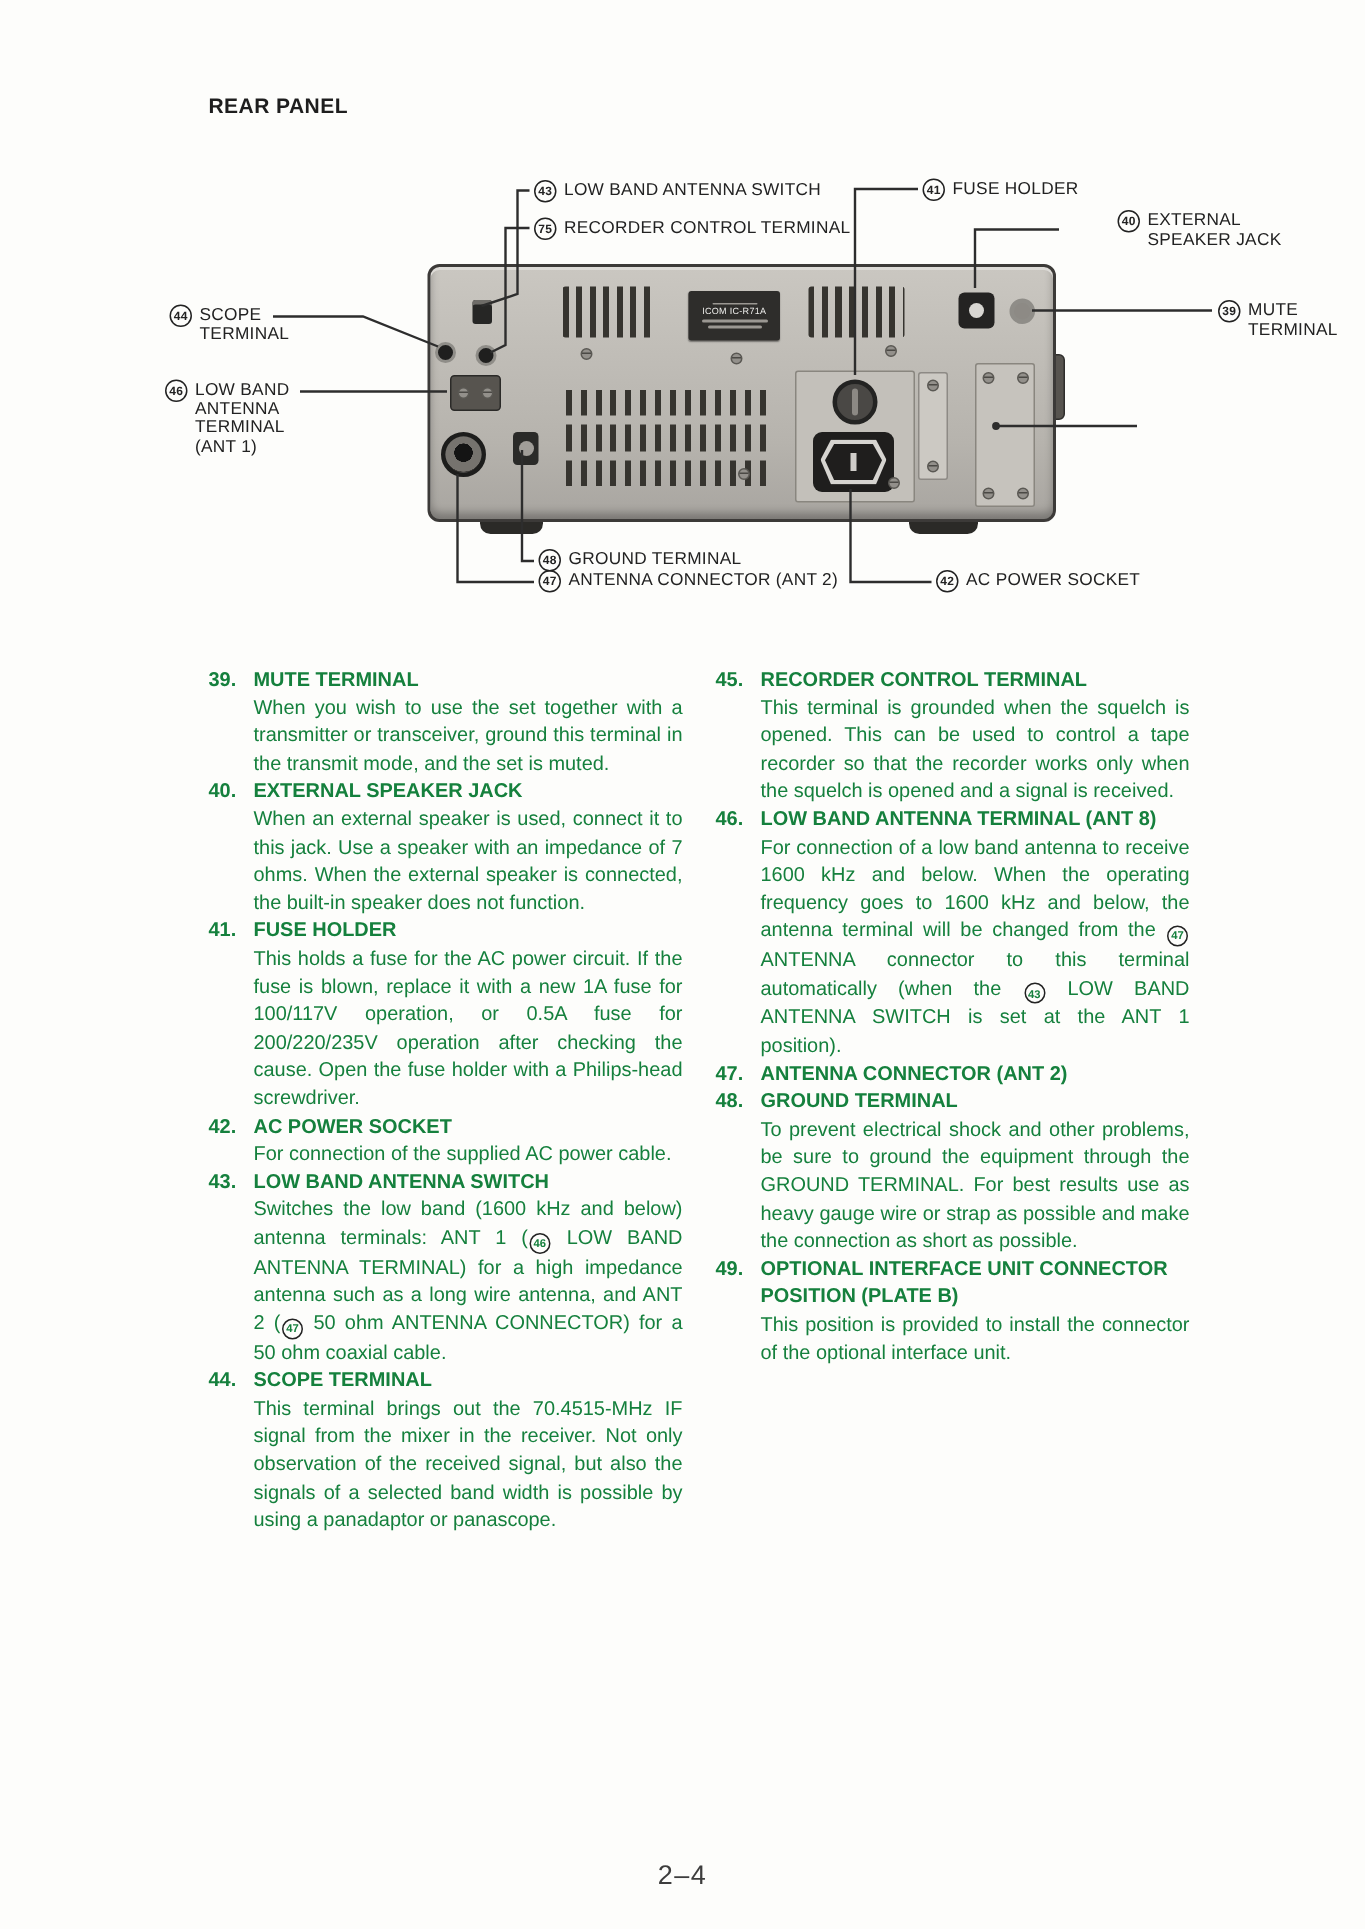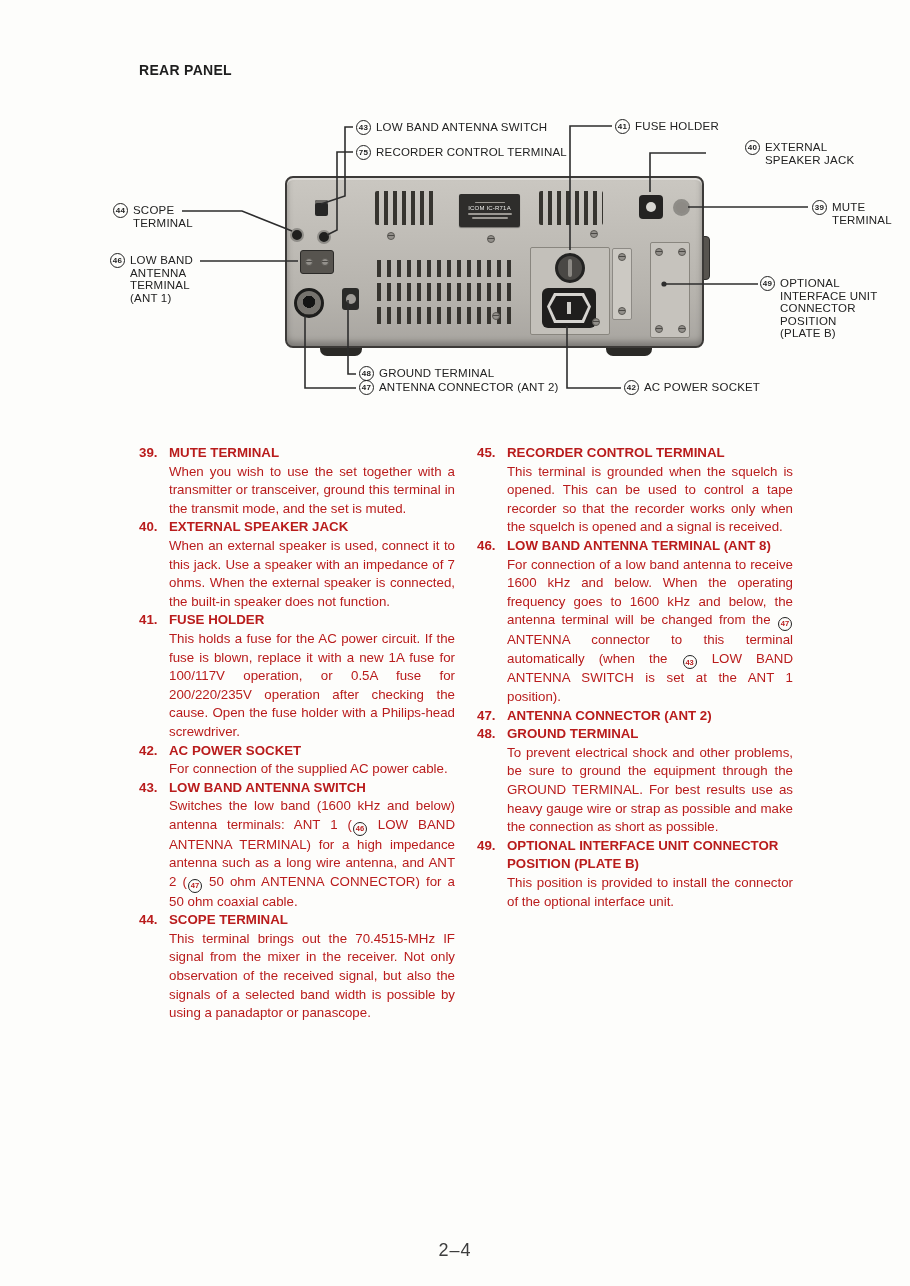--- a/index.html
+++ b/index.html
@@ -50,21 +50,21 @@
   .mplate .mtext{position:static;font-size:6px;line-height:6px;color:#ececea;letter-spacing:.2px;white-space:nowrap;}
   .jack{border-radius:50%;background:#1f1f1e;border:2.5px solid #8f8d88;}
   .screw{width:8px;height:8px;border-radius:50%;background:#93908b;border:1px solid #5a5853;}
   .screw::after{content:"";position:absolute;left:0;right:0;top:2px;height:1px;background:#4b4945;}
   .foot{position:absolute;z-index:1;background:#2b2a27;border-radius:0 0 7px 7px;}
   .side-tab{position:absolute;z-index:1;background:#57544f;border:1px solid #2e2d2b;border-radius:0 4px 4px 0;}
   
   .cols{
     position:absolute;left:139px;top:444px;width:655px;
     display:flex;gap:22px;z-index:3;
-    font-size:13.3px;line-height:18.6px;color:#b91c1c;
+    font-size:13.3px;line-height:18.6px;color:#15803d;
   }
   .col{width:316px;}
   .item{display:grid;grid-template-columns:30px 1fr;}
   .item .num{font-weight:700;}
   .item .title{font-weight:700;}
   .item .body{grid-column:2;text-align:justify;}
   
   .page-number{
     position:absolute;left:0;right:0;top:1240px;text-align:center;
     font-size:18px;color:#3d3d3d;letter-spacing:1px;
@@ -206,30 +206,20 @@
     </div>
     <div class="callout" style="left:110px;top:254px;">
       <span class="circ">46</span>
       <span class="clines">
         <span>LOW BAND</span>
         <span>ANTENNA</span>
         <span>TERMINAL</span>
         <span>(ANT 1)</span>
       </span>
     </div>
-    <div class="callout" style="left:760px;top:277px;">
-      <span class="circ">49</span>
-      <span class="clines">
-        <span>OPTIONAL</span>
-        <span>INTERFACE UNIT</span>
-        <span>CONNECTOR</span>
-        <span>POSITION</span>
-        <span>(PLATE B)</span>
-      </span>
-    </div>
     <div class="callout" style="left:359px;top:367px;">
       <span class="circ">48</span>
       <span class="clines">
           <span>GROUND TERMINAL</span>
         </span>
     </div>
     <div class="callout" style="left:359px;top:381px;">
       <span class="circ">47</span>
       <span class="clines">
           <span>ANTENNA CONNECTOR (ANT 2)</span>

